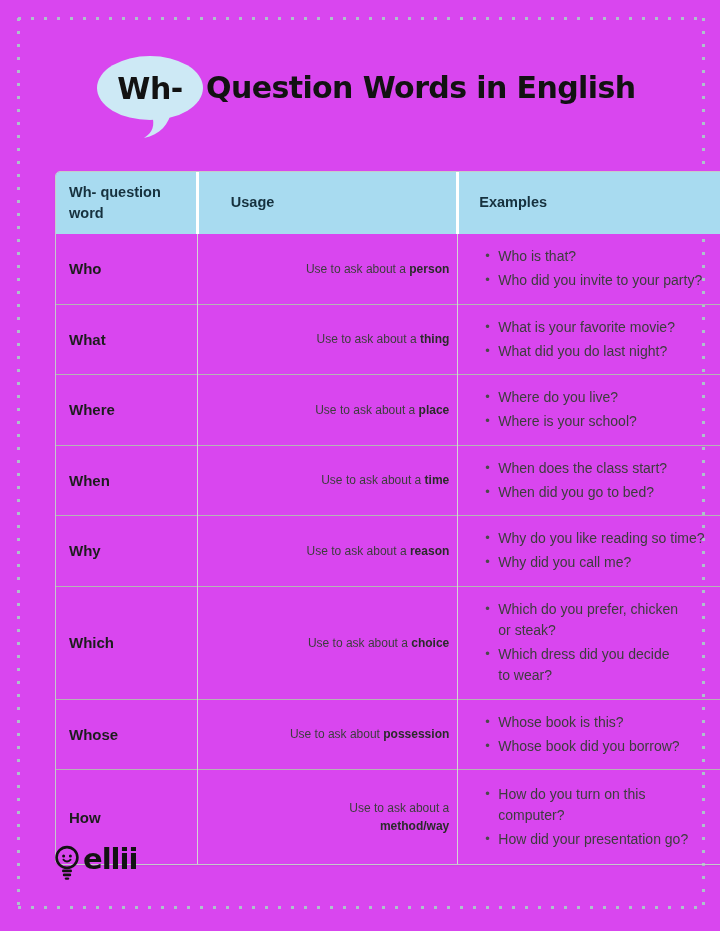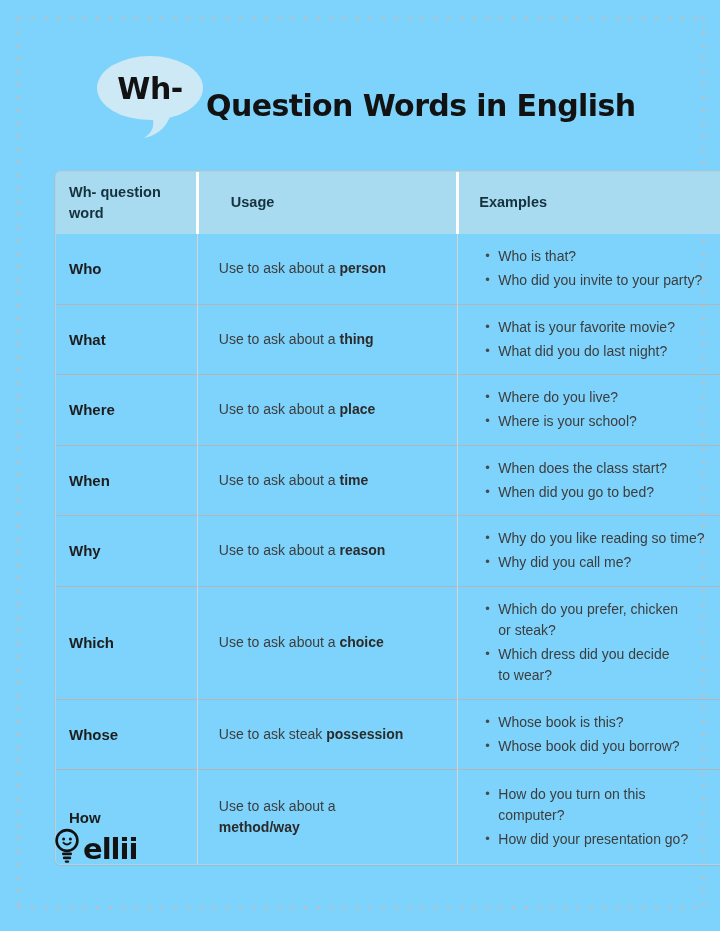--- a/index.html
+++ b/index.html
@@ -10,42 +10,42 @@
     --word-text:#1d1d1d;
     --dot:#adc2cb;
     --row-line:#b5b5b5;
     --col-line:#d4d4d4;
     --outer-line:#c5cacc;
     --ink:#121212;
   }
   *{margin:0;padding:0;box-sizing:border-box;}
   html,body{background:#fff;}
   .page{
-    position:relative;width:720px;height:931px;background:#7dd3fc;
+    position:relative;width:720px;height:931px;background:#d946ef;
     font-family:"Liberation Sans","DejaVu Sans",sans-serif;overflow:hidden;
   }
   
   .dot-line{position:absolute;}
   .dot-h{height:3px;background-image:repeating-linear-gradient(to right,var(--dot) 0 3px,transparent 3px 13px);left:18px;right:15px;}
   .dot-v{width:3px;background-image:repeating-linear-gradient(to bottom,var(--dot) 0 3px,transparent 3px 13px);top:18px;bottom:22px;}
   .dot-top{top:17px;}
   .dot-bottom{top:906px;}
   .dot-left{left:17px;}
   .dot-right{right:15px;}
 
   
   .bubble-svg{position:absolute;left:97px;top:56px;width:106px;height:84px;}
   .bubble-label{
     position:absolute;left:97px;top:57px;width:106px;height:62px;
     display:flex;align-items:center;justify-content:center;
     font-family:"DejaVu Sans",sans-serif;font-weight:800;font-size:30px;
     letter-spacing:-0.5px;color:var(--ink);
   }
   .page-title{
-    position:absolute;left:206px;top:89px;
+    position:absolute;left:206px;top:71px;
     font-family:"DejaVu Sans",sans-serif;font-weight:800;font-size:30px;
     letter-spacing:-0.6px;color:var(--ink);line-height:34px;white-space:nowrap;
   }
 
   
   .table-wrap{
     position:absolute;left:55px;top:171px;width:718px;
     border:1px solid var(--outer-line);border-radius:5px;overflow:hidden;
     box-shadow:0 1px 2px rgba(0,0,0,0.06);
   }
@@ -57,34 +57,34 @@
     padding:4px 6px 4px 13px;line-height:1.45;
   }
   thead th + th{border-left:3px solid #fff;}
   thead th.h-usage{padding-left:32px;}
   thead th.h-examples{padding-left:20px;}
   tbody td{vertical-align:middle;border-top:1px solid var(--row-line);}
   tbody tr:first-child td{border-top:none;}
   tbody td + td{border-left:1px solid var(--col-line);}
   td.word{padding-left:13px;font-weight:700;font-size:15px;color:var(--word-text);}
   td.usage{
-    padding:8px 8px 8px 21px;font-size:14px;color:var(--body-text);
-    line-height:1.5;white-space:pre-line;
+    padding:8px 8px 8px 21px;font-size:12px;color:var(--body-text);
+    line-height:1.5;white-space:pre-line;text-align:right;
   }
   td.usage b{font-weight:700;color:#2b2b2b;}
   td.examples{padding:9px 10px 9px 27px;}
   td.examples ul{list-style:none;}
   td.examples li{
     position:relative;padding-left:13px;margin:3px 0;
     font-size:14px;color:var(--body-text);line-height:1.52;white-space:pre-line;
   }
   td.examples li::before{content:"•";position:absolute;left:0;top:0;color:#4a4a4a;font-size:13px;}
 
   
-  .footer{position:absolute;left:54px;top:822px;height:44px;display:flex;align-items:flex-end;}
+  .footer{position:absolute;left:54px;top:845px;height:44px;display:flex;}
   .bulb-svg{width:26px;height:38px;margin-right:3px;}
   .brand{
     font-family:"DejaVu Sans",sans-serif;font-weight:800;font-size:29px;
     letter-spacing:-1px;color:var(--ink);line-height:1;padding-bottom:2px;
   }
 </style>
 </head>
 <body>
 
 <div class="page">
@@ -173,21 +173,21 @@
               <ul>
                 <li>Which do you prefer, chicken
 or steak?</li>
                 <li>Which dress did you decide
 to wear?</li>
               </ul>
             </td>
           </tr>
           <tr style="height: 66px;">
             <td class="word">Whose</td>
-            <td class="usage"><span>Use to ask steak </span><b>possession</b></td>
+            <td class="usage"><span>Use to ask about </span><b>possession</b></td>
             <td class="examples">
               <ul>
                 <li>Whose book is this?</li>
                 <li>Whose book did you borrow?</li>
               </ul>
             </td>
           </tr>
           <tr style="height: 94px;">
             <td class="word">How</td>
             <td class="usage"><span>Use to ask about a

